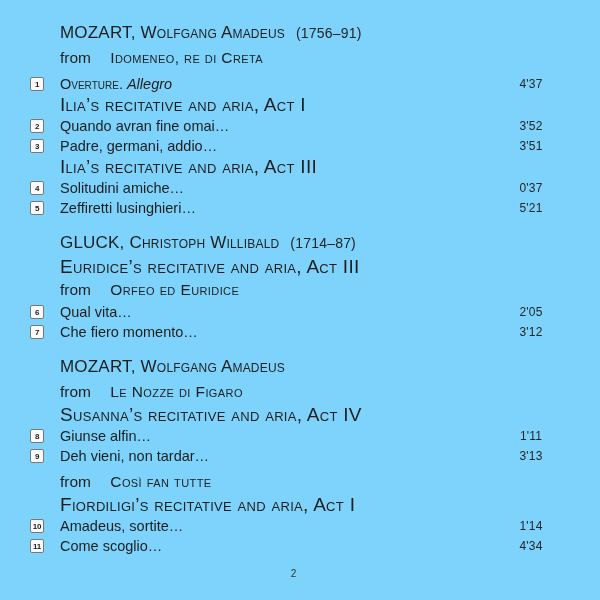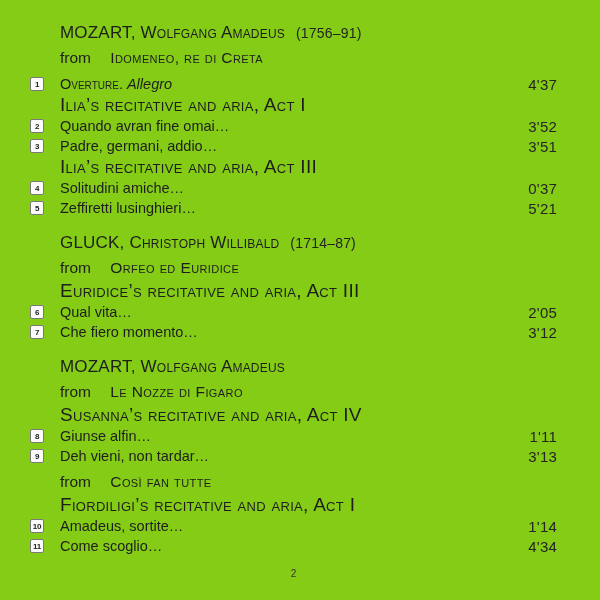--- a/index.html
+++ b/index.html
@@ -1,35 +1,35 @@
 <!DOCTYPE html>
 <html><head>
 <meta charset="utf-8">
 <style>
   html, body { margin: 0; padding: 0; }
   .page {
     width: 600px; height: 600px;
-    background: #84cc16;
+    background: #7dd3fc;
     font-family: "Liberation Sans", sans-serif;
     color: #1e1e1e;
     box-sizing: border-box;
     padding: 20px 43px 0 30px;
     overflow: hidden;
   }
   .row { display: flex; align-items: center; }
   .num-col { flex: 0 0 30px; width: 30px; display: flex; align-items: center; }
   .box {
     width: 14px; height: 14px; box-sizing: border-box;
     border: 1px solid #787878; border-radius: 2px;
     display: flex; align-items: center; justify-content: center;
     font-size: 8px; font-weight: 700; color: #222;
     letter-spacing: -0.3px; background: #fbfbfb;
   }
   .title { flex: 1; white-space: nowrap; overflow: hidden; }
-  .dur { flex: 0 0 52px; text-align: right; font-size: 15px; color: #252525; letter-spacing: 0.2px; }
+  .dur { flex: 0 0 52px; text-align: center; font-size: 12px; color: #252525; letter-spacing: 0.2px; }
   .sc { font-variant: small-caps; }
   .row--composer { height: 26px; font-size: 17px; letter-spacing: 0.2px; }
   .row--composer .dates { font-size: 14px; margin-left: 6px; color: #242424; }
   .row--from { height: 24px; font-size: 15.5px; }
   .row--from .work { margin-left: 15px; letter-spacing: 0.4px; text-align: center; }
   .row--heading { height: 22px; font-size: 19px; letter-spacing: 0.3px; }
   .row--track { height: 20px; font-size: 14.5px; }
   .it { font-style: italic; }
   .gap-16 { margin-top: 12px; }
   .gap-12 { margin-top: 12px; }
@@ -121,31 +121,31 @@
   </div>
 
   <div class="row row--composer gap-16">
     <div class="num-col"></div>
     <div class="title">
       <span class="sc">GLUCK, Christoph Willibald</span>
       <span class="dates">(1714–87)</span>
     </div>
   </div>
 
+  <div class="row row--heading">
+    <div class="num-col"></div>
+    <div class="title sc">Euridice’s recitative and aria, Act III</div>
+  </div>
+
   <div class="row row--from">
     <div class="num-col"></div>
     <div class="title">
       <span>from</span>
       <span class="sc work">Orfeo ed Euridice</span>
     </div>
-  </div>
-
-  <div class="row row--heading">
-    <div class="num-col"></div>
-    <div class="title sc">Euridice’s recitative and aria, Act III</div>
   </div>
 
   <div class="row row--track">
     <div class="num-col">
         <span class="box">
           <span>6</span>
         </span>
       </div>
     <div class="title">Qual vita…</div>
     <div class="dur">2'05</div>

